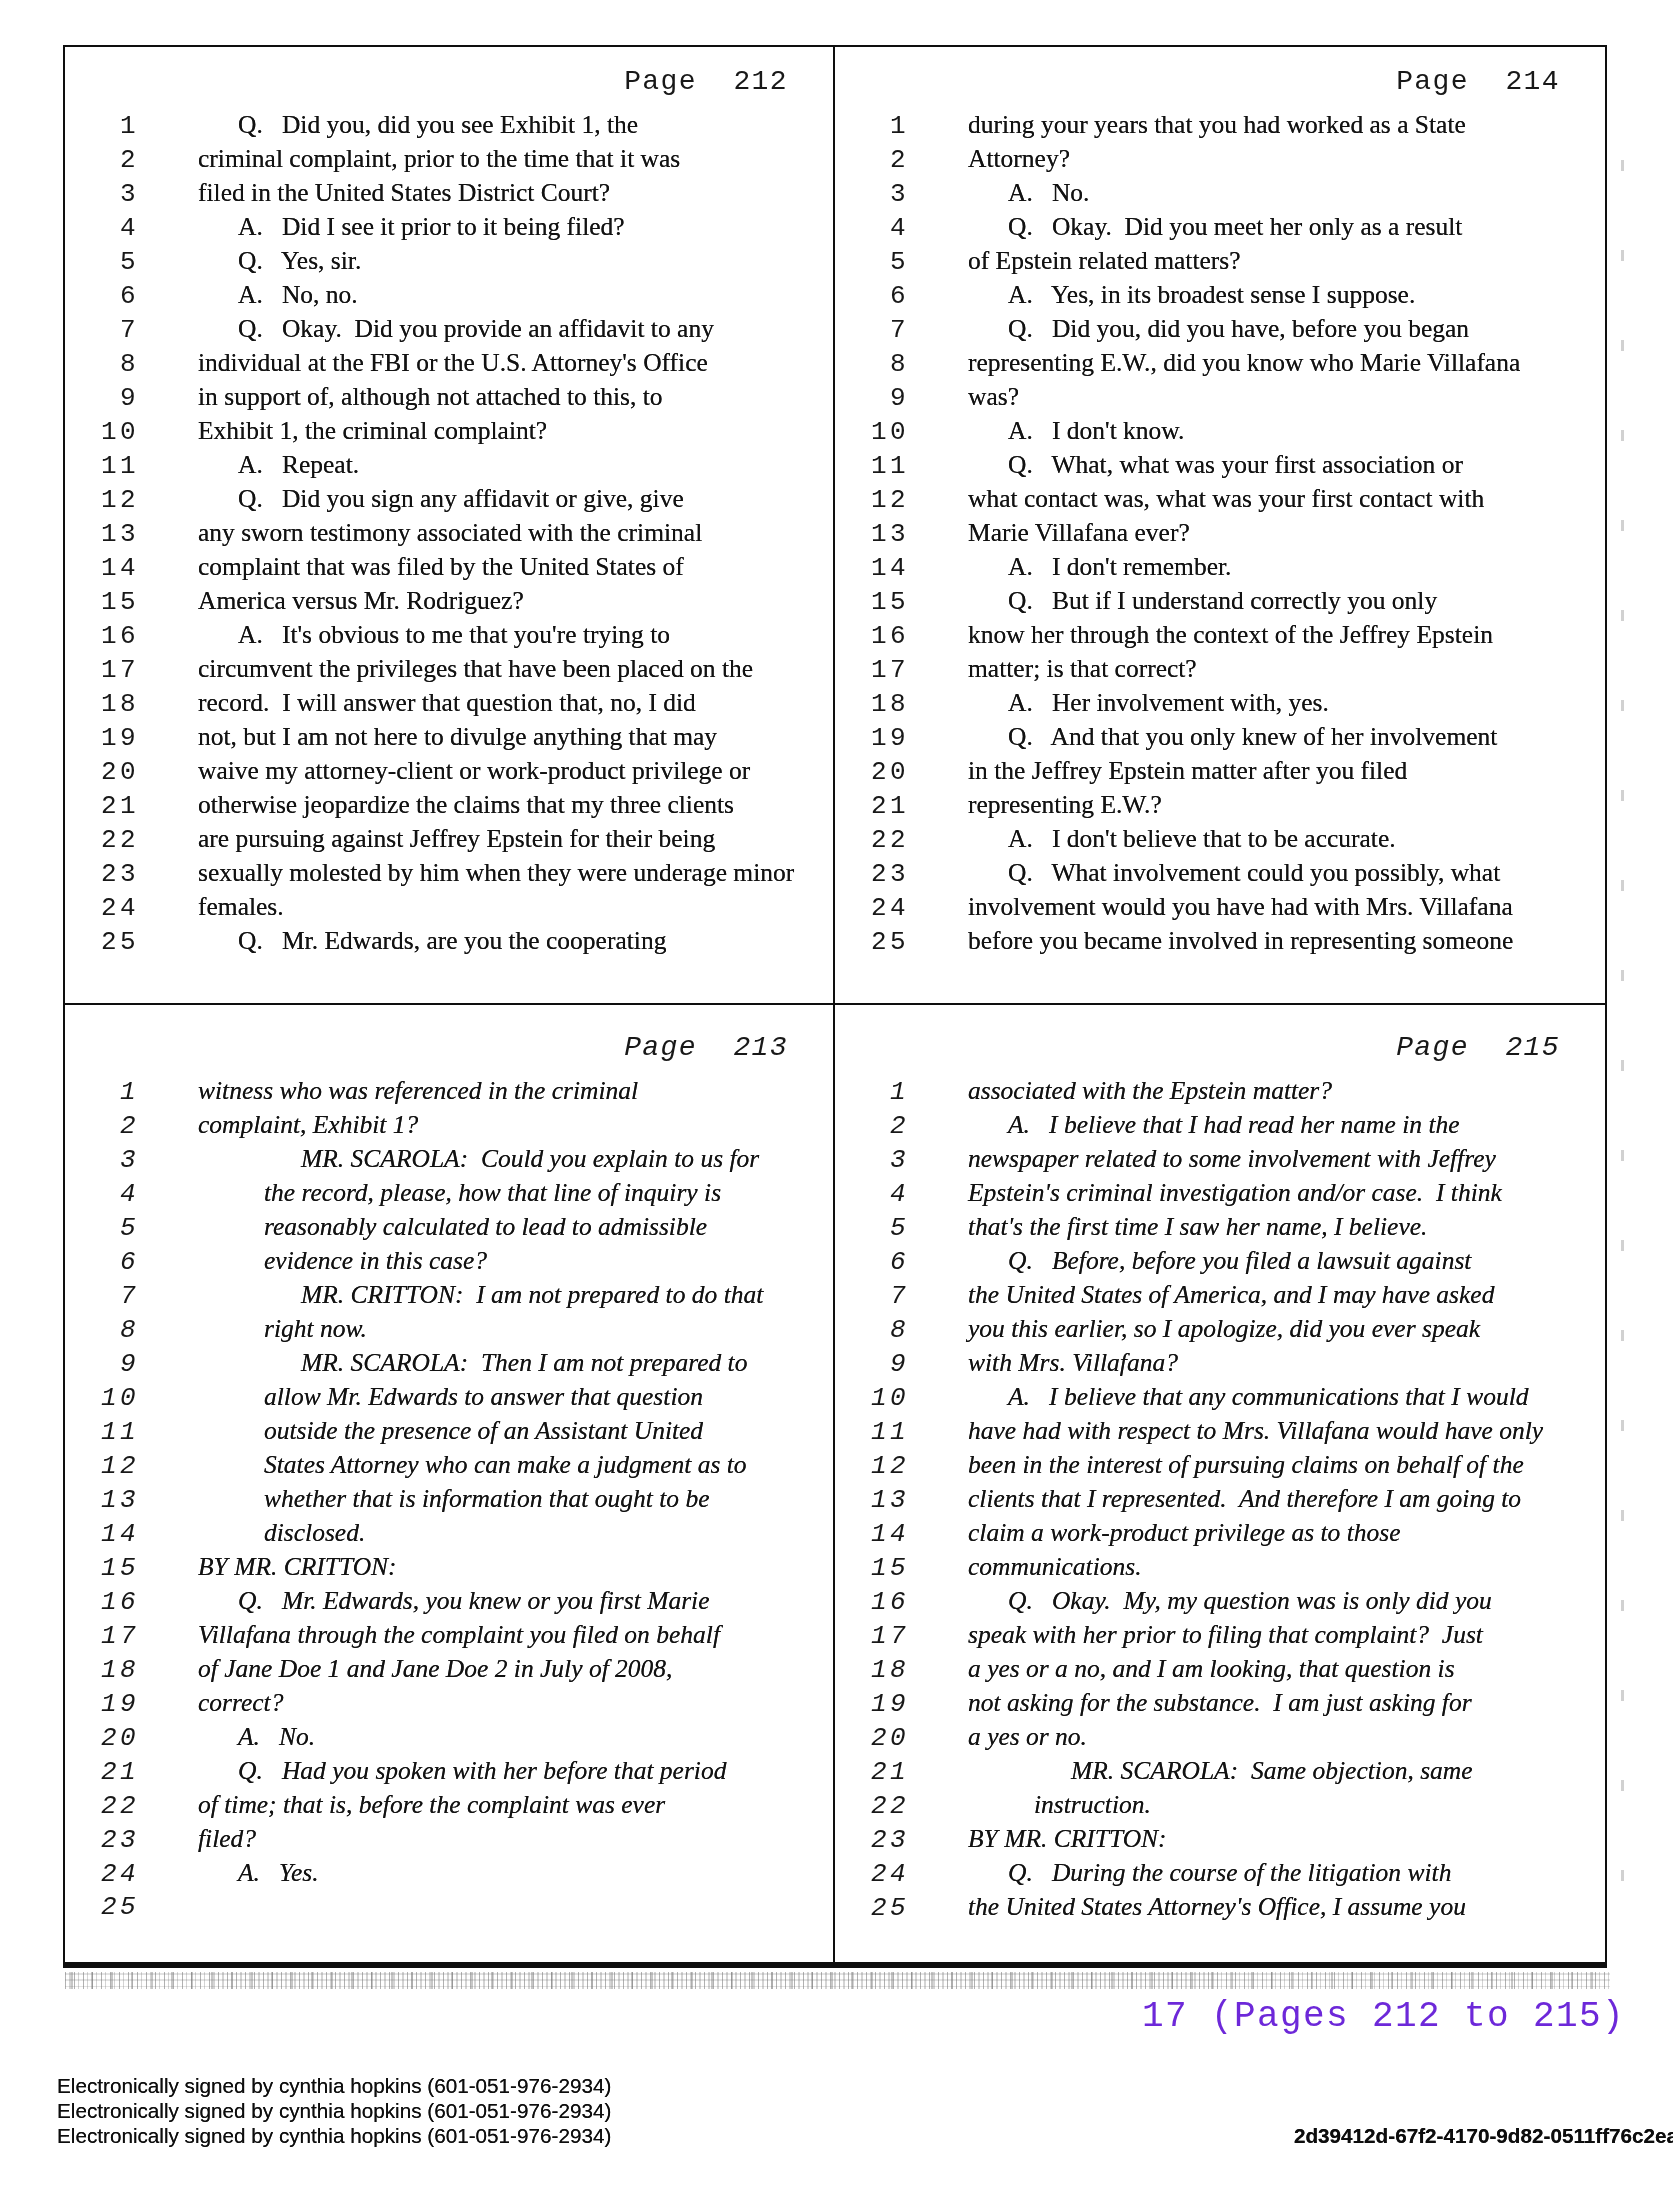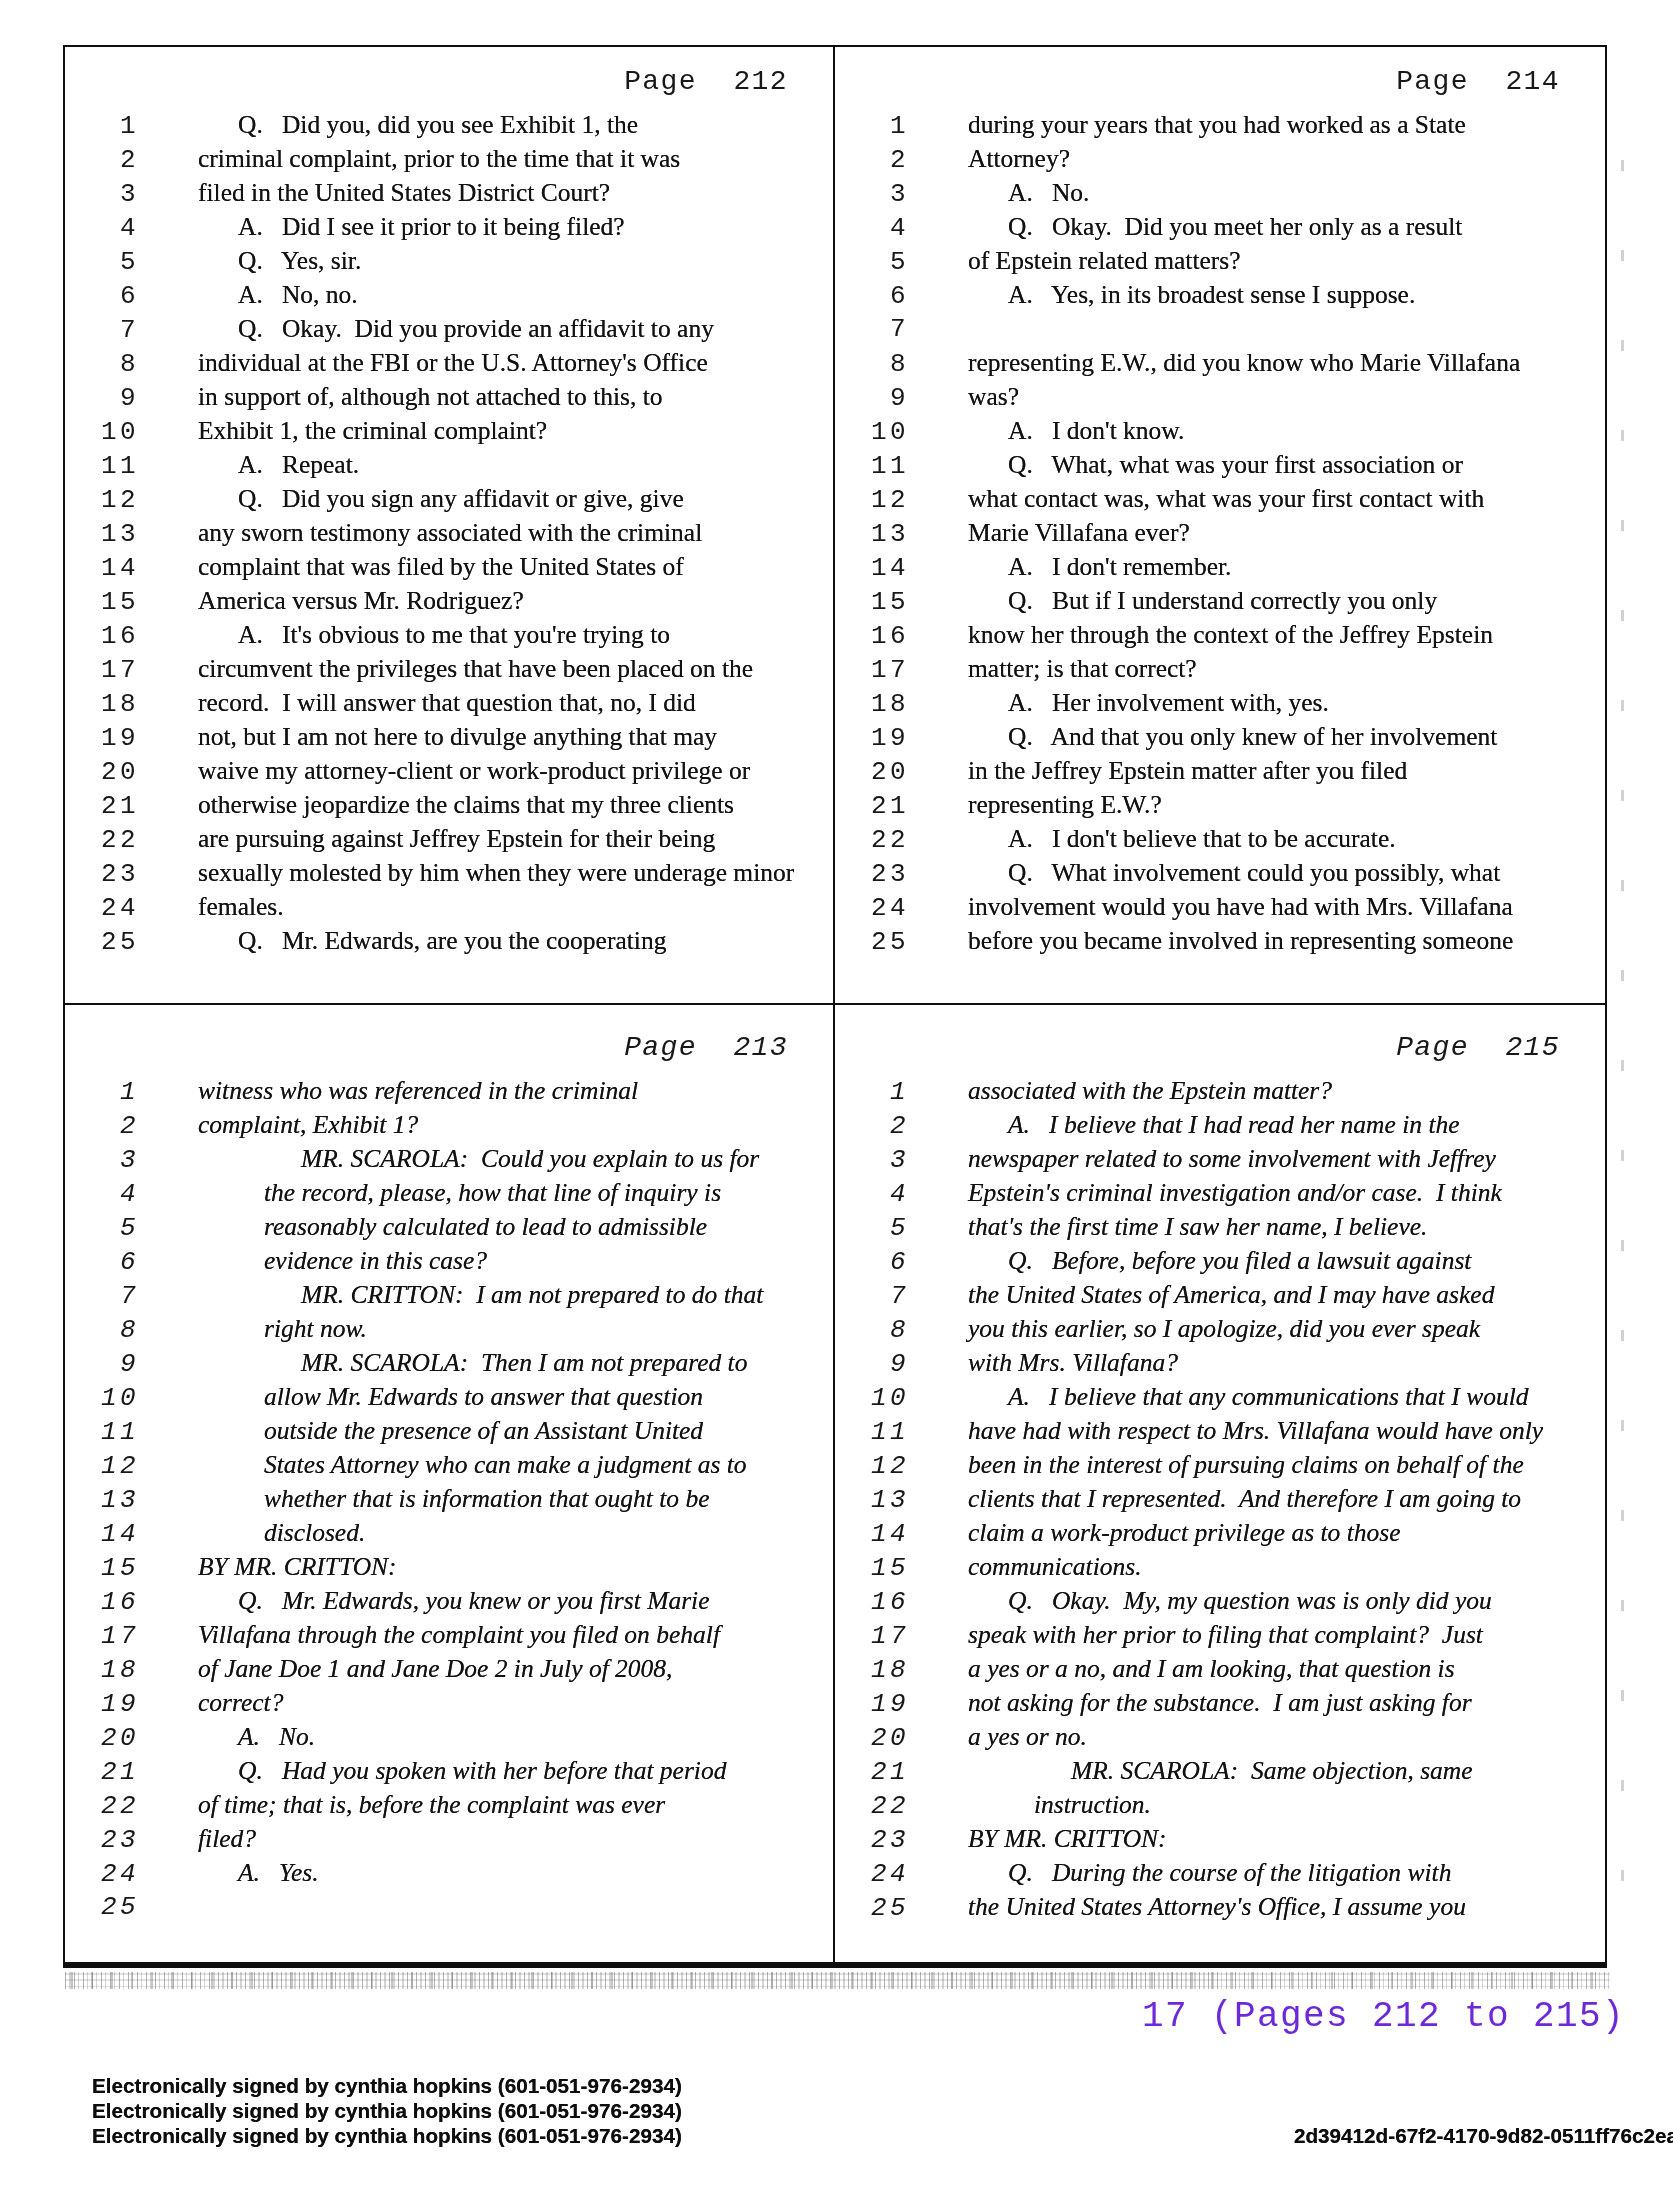--- a/index.html
+++ b/index.html
@@ -65,25 +65,24 @@
   .folio{
     position:absolute;top:1997px;right:49px;
     font-family:"Liberation Mono", monospace;
     font-size:36px;line-height:40px;
     white-space:pre;color:#6d28d9;
     letter-spacing:1.4px;
   }
   .sig{
     position:absolute;left:57px;
     font-family:"Liberation Sans", sans-serif;
-    font-weight:bold;font-size:20.7px;line-height:23.4px;
+    font-weight:normal;font-size:20.7px;line-height:23.4px;
     color:#0d0d0d;
     text-shadow:0 0 0.3px rgba(0,0,0,0.8);
     white-space:pre;
-    margin-left:35px;
   }
   .sig1{top:2074px;} .sig2{top:2099px;} .sig3{top:2124px;}
   .docid{
     position:absolute;top:2124px;right:-4.1px;
     font-family:"Liberation Sans", sans-serif;
     font-weight:bold;font-size:20.7px;line-height:23.4px;
     color:#0d0d0d;white-space:pre;
     text-shadow:0 0 0.3px rgba(0,0,0,0.8);
   }
   
@@ -234,20 +233,21 @@
           <div class="line">
             <span class="ln">5</span>
             <span class="lt ind0">of Epstein related matters?</span>
           </div>
           <div class="line">
             <span class="ln">6</span>
             <span class="lt ind1">A.   Yes, in its broadest sense I suppose.</span>
           </div>
           <div class="line">
             <span class="ln">7</span>
+            <span class="lt ind1">Q.   Did you, did you have, before you began</span>
           </div>
           <div class="line">
             <span class="ln">8</span>
             <span class="lt ind0">representing E.W., did you know who Marie Villafana</span>
           </div>
           <div class="line">
             <span class="ln">9</span>
             <span class="lt ind0">was?</span>
           </div>
           <div class="line">

